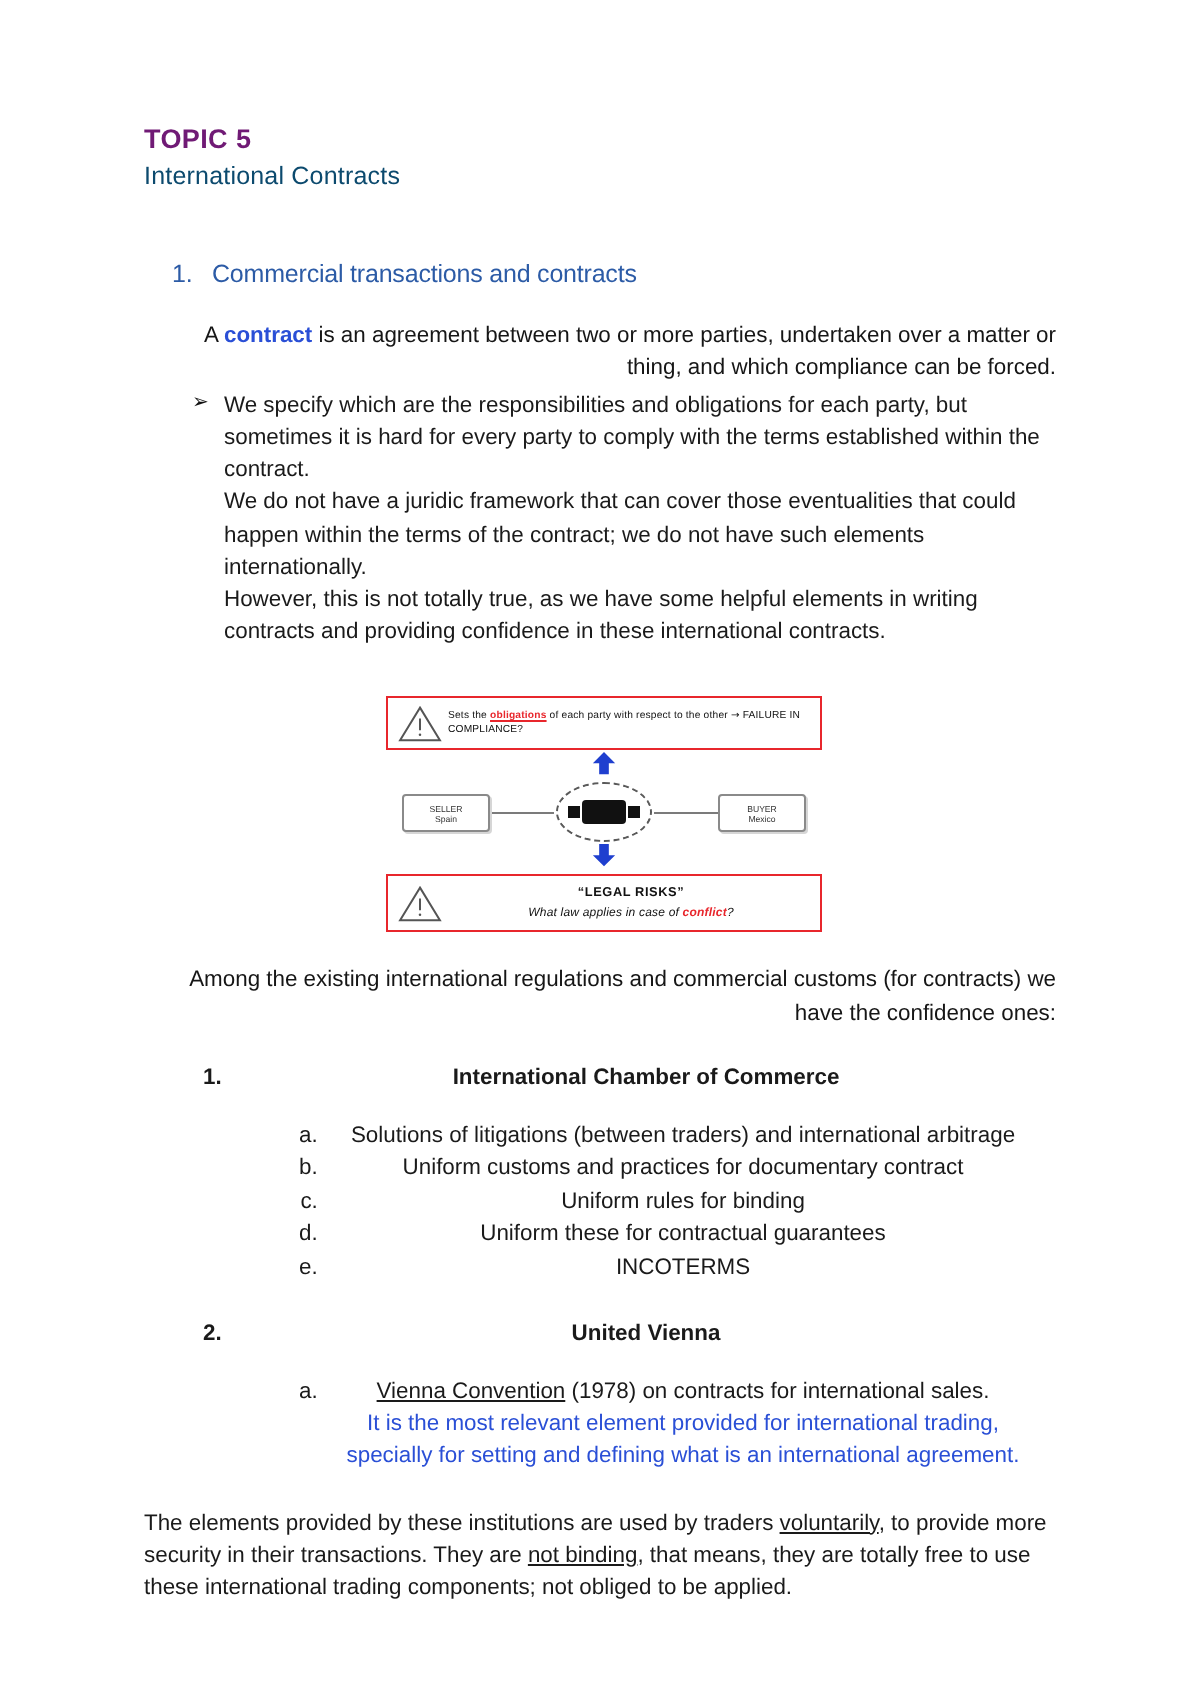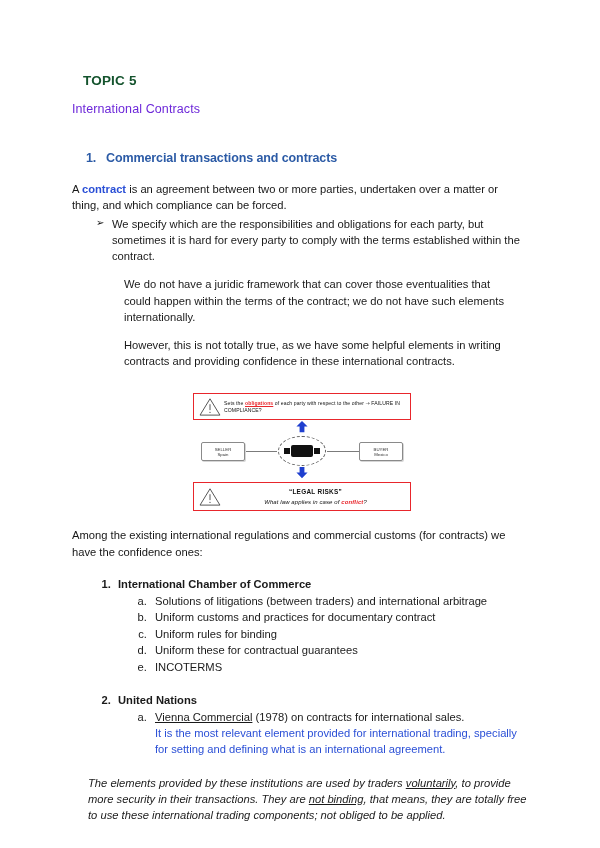--- a/index.html
+++ b/index.html
@@ -28,53 +28,53 @@
     left: 72px;
     top: 62px;
     width: 456px;
   }
 
   
   .doc-title {
     font-size: 13.5px;
     font-weight: bold;
     letter-spacing: 0.2px;
-    color: #14532d;
+    color: #701a75;
     line-height: 1.25;
-    margin: 11px;
+    margin: 0;
   }
   .doc-subtitle {
     font-size: 12.5px;
     font-weight: normal;
-    color: #6d28d9;
+    color: #0c4a6e;
     line-height: 1.3;
     margin: 1px 0 0 0;
     letter-spacing: 0.1px;
   }
 
   
   .section-heading {
     margin: 34px 0 0 14px;
     font-size: 12.5px;
-    font-weight: bold;
+    font-weight: normal;
     color: #2c5ba6;
     letter-spacing: -0.1px;
   }
   .section-heading .num {
     display: inline-block;
     width: 20px;
   }
 
   
   p.para {
     font-size: 11.2px;
     line-height: 1.45;
     margin: 16px 0 0 0;
     color: #161616;
-    text-align: left;
+    text-align: right;
   }
   .blue-term {
     color: #2a4fd6;
     font-weight: bold;
   }
   .red-text {
     color: #ed2024;
   }
   .u {
     text-decoration: underline;
@@ -101,21 +101,21 @@
     left: 24px;
     top: 0;
     font-family: "DejaVu Sans", sans-serif;
     font-size: 10px;
     color: #111;
   }
   .sub-para {
     padding-left: 40px;
     font-size: 11.2px;
     line-height: 1.45;
-    margin: 12px;
+    margin: 0;
   }
 
   
   .diagram {
     position: relative;
     width: 218px;
     height: 118px;
     margin: 24px 0 0 121px;
   }
   .warnbox {
@@ -244,50 +244,50 @@
     width: 13px;
   }
   .varrow.up { top: 28px; }
   .varrow.down { top: 74px; }
 
   
   ol.lv1 {
     margin: 16px 0 0 0;
     padding-left: 42px;
     font-size: 11.2px;
+    text-align: center;
   }
   ol.lv1 > li {
     font-weight: bold;
     line-height: 1.5;
     margin-top: 0;
     padding-left: 4px;
   }
   ol.lv1 > li.spaced { margin-top: 17px; }
   ol.lv2 {
-    margin: 0;
+    margin: 12px;
     padding-left: 32px;
     list-style-type: lower-alpha;
     font-weight: normal;
   }
   ol.lv2 > li {
     font-weight: normal;
     line-height: 1.47;
     padding-left: 5px;
   }
   .blue-note {
     color: #2a4fd6;
     display: block;
     line-height: 1.45;
   }
 
   p.closing {
-    margin: 17px 0 0 16px;
-    font-size: 11.2px;
-    line-height: 1.45;
-    font-style: italic;
+    margin: 17px 0 0 0;
+    font-size: 11.2px;
+    line-height: 1.45;
   }
 </style>
 </head>
 <body>
 
 <div class="page">
   <div class="content">
 
     <h1 class="doc-title">TOPIC 5</h1>
     <div class="doc-subtitle">International Contracts</div>
@@ -365,23 +365,23 @@
         <span>International Chamber of Commerce</span>
         <ol class="lv2">
           <li>Solutions of litigations (between traders) and international arbitrage</li>
           <li>Uniform customs and practices for documentary contract</li>
           <li>Uniform rules for binding</li>
           <li>Uniform these for contractual guarantees</li>
           <li>INCOTERMS</li>
         </ol>
       </li>
       <li class="spaced">
-        <span>United Nations</span>
+        <span>United Vienna</span>
         <ol class="lv2">
-          <li><span class="u">Vienna Commercial</span><span> (1978) on contracts for international sales.</span><span class="blue-note">It is the most relevant element provided for international trading, specially for setting and defining what is an international agreement.</span></li>
+          <li><span class="u">Vienna Convention</span><span> (1978) on contracts for international sales.</span><span class="blue-note">It is the most relevant element provided for international trading, specially for setting and defining what is an international agreement.</span></li>
         </ol>
       </li>
     </ol>
 
     <p class="closing"><span>The elements provided by these institutions are used by traders </span><span class="u">voluntarily</span><span>, to provide more security in their transactions. They are </span><span class="u">not binding</span><span>, that means, they are totally free to use these international trading components; not obliged to be applied.</span></p>
 
   </div>
 </div>
 
 </body></html>

